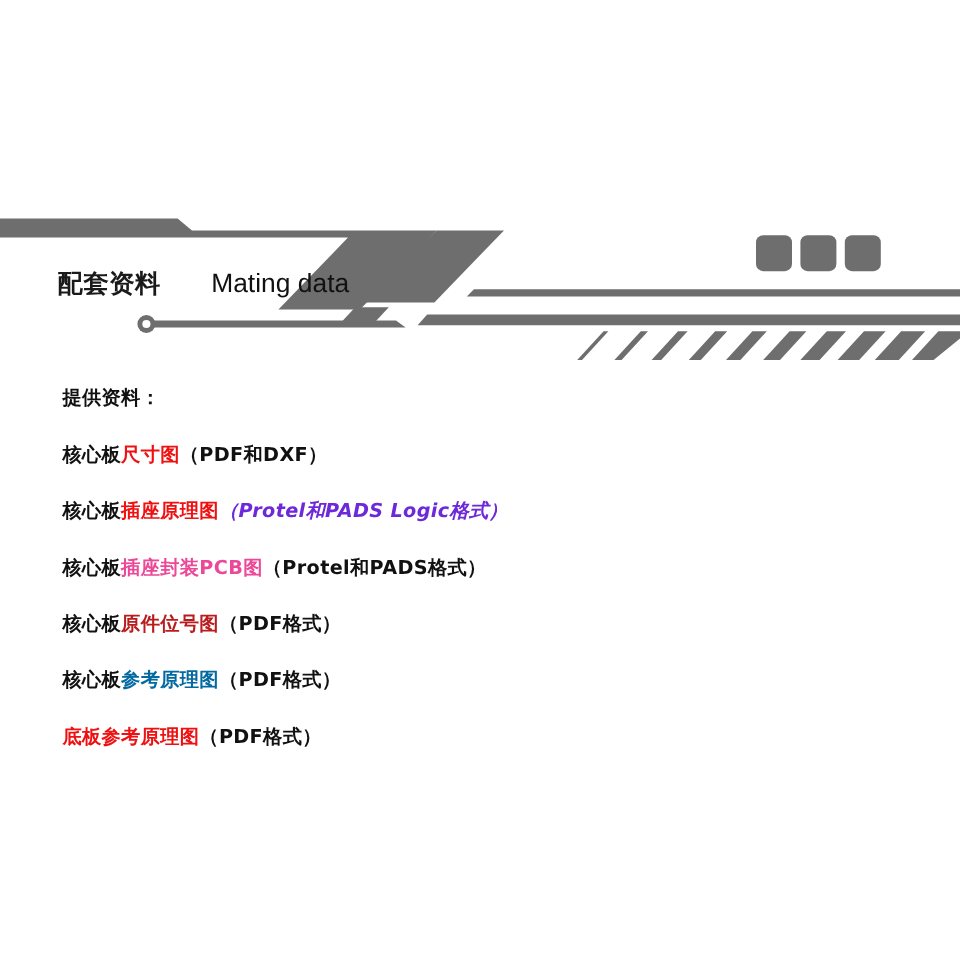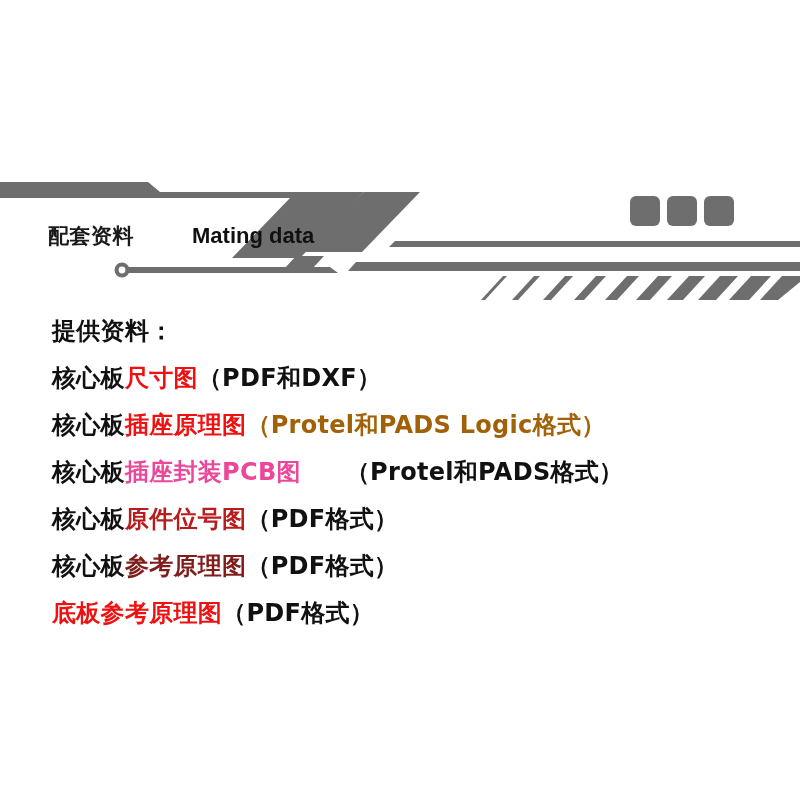--- a/index.html
+++ b/index.html
@@ -54,40 +54,40 @@
     top: 0;
     font-size: 21px;
     font-weight: bold;
     color: #1a1a1a;
     letter-spacing: 0.5px;
     line-height: 36px;
     white-space: nowrap;
   }
   .title-en {
     position: absolute;
-    left: 192px;
+    left: 176px;
     top: 0;
     font-size: 22px;
-    font-weight: bold;
+    font-weight: normal;
     color: #111111;
     line-height: 36px;
     letter-spacing: 0px;
     white-space: nowrap;
     font-family: "Liberation Sans", "DejaVu Sans", sans-serif;
   }
 
   
   #text-block {
     position: absolute;
     left: 52px;
     top: 308px;
     width: 700px;
   }
   .doc-line {
-    font-size: 24px;
+    font-size: 16px;
     font-weight: bold;
     color: #111111;
     line-height: 47px;
     height: 47px;
     white-space: nowrap;
     letter-spacing: 0.3px;
   }
   .seg-red {
     color: #ef1111;
   }
@@ -142,21 +142,21 @@
 
   <div class="banner-title-wrap">
     <span class="title-cn">配套资料</span>
     <span class="title-en">Mating data</span>
   </div>
 
   <div id="text-block">
     <div class="doc-line">提供资料：</div>
     <div id="line-host">
         <div class="doc-line"><span class="seg-black" style="color: rgb(17, 17, 17);">核心板</span><span class="seg-red" style="color: rgb(239, 17, 17); text-align: center;">尺寸图</span><span class="seg-black" style="color: rgb(17, 17, 17); text-align: center;">（PDF和DXF）</span></div>
-        <div class="doc-line"><span class="seg-black" style="color: rgb(17, 17, 17);">核心板</span><span class="seg-red" style="color: rgb(239, 17, 17);">插座原理图</span><span class="seg-black" style="color: #a16207;">（Protel和PADS Logic格式）</span></div>
-        <div class="doc-line"><span class="seg-black" style="color: rgb(17, 17, 17);">核心板</span><span class="seg-red" style="color: #ec4899; text-align: center;">插座封装PCB图</span><span class="seg-black" style="color: rgb(17, 17, 17); margin-left: 45px;">（Protel和PADS格式）</span></div>
+        <div class="doc-line"><span class="seg-black" style="color: rgb(17, 17, 17);">核心板</span><span class="seg-red" style="color: rgb(239, 17, 17);">插座原理图</span><span class="seg-black" style="color: #6d28d9; font-style: italic;">（Protel和PADS Logic格式）</span></div>
+        <div class="doc-line"><span class="seg-black" style="color: rgb(17, 17, 17);">核心板</span><span class="seg-red" style="color: #ec4899; text-align: center;">插座封装PCB图</span><span class="seg-black" style="color: rgb(17, 17, 17);">（Protel和PADS格式）</span></div>
         <div class="doc-line"><span class="seg-black" style="color: rgb(17, 17, 17);">核心板</span><span class="seg-red" style="color: #b91c1c;">原件位号图</span><span class="seg-black" style="color: rgb(17, 17, 17);">（PDF格式）</span></div>
-        <div class="doc-line"><span class="seg-black" style="color: rgb(17, 17, 17);">核心板</span><span class="seg-red" style="color: #7f1d1d;">参考原理图</span><span class="seg-black" style="color: rgb(17, 17, 17);">（PDF格式）</span></div>
+        <div class="doc-line"><span class="seg-black" style="color: rgb(17, 17, 17);">核心板</span><span class="seg-red" style="color: #0369a1;">参考原理图</span><span class="seg-black" style="color: rgb(17, 17, 17);">（PDF格式）</span></div>
         <div class="doc-line"><span class="seg-red" style="color: rgb(239, 17, 17);">底板参考原理图</span><span class="seg-black" style="color: rgb(17, 17, 17);">（PDF格式）</span></div>
       </div>
   </div>
 
 </div>
 
 </body></html>

